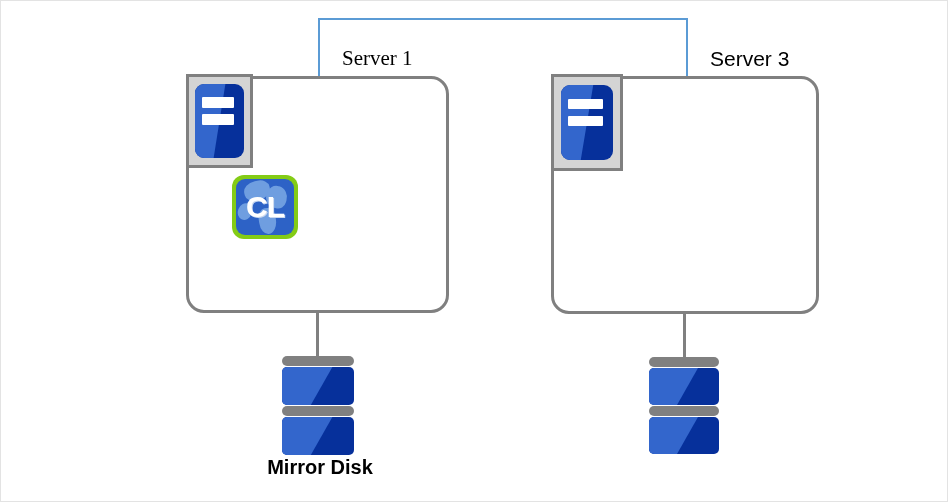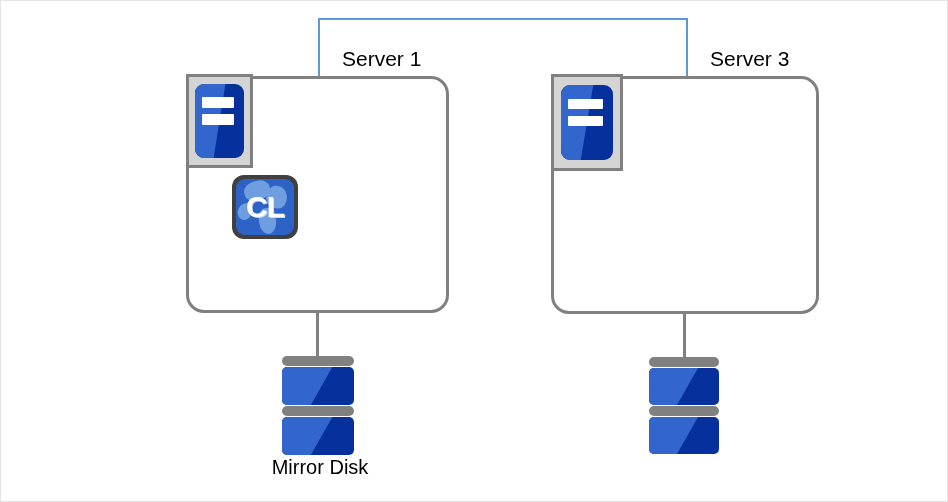--- a/index.html
+++ b/index.html
@@ -71,21 +71,21 @@
   }
   .machine-bar {
     position: absolute;
     background: #ffffff;
     border-radius: 1px;
   }
 
   
   .cl-icon {
     position: absolute;
-    background: #404040;
+    background: #84cc16;
     border-radius: 12px;
     overflow: hidden;
     box-sizing: border-box;
     padding: 4px;
   }
   .cl-inner {
     position: relative;
     width: 100%;
     height: 100%;
     background: #2d62c6;
@@ -183,21 +183,21 @@
 </style>
 </head>
 <body>
 
 <div id="canvas">
 
   <div class="interconnect-h" style="left:317px; top:17px; width:370px; height:2px;"></div>
   <div class="interconnect-v" style="left:317px; top:17px; width:2px; height:59px;"></div>
   <div class="interconnect-v" style="left:685px; top:17px; width:2px; height:59px;"></div>
 
-  <div class="server-label" style="left:341px; top:47px;">Server 1</div>
+  <div class="server-label" style="left:341px; top:47px;font-family:Liberation Serif, serif;">Server 1</div>
 
   <div class="server-box" style="left:185px; top:75px; width:263px; height:237px;"></div>
 
   <div class="machine-icon" style="left:185px; top:73px; width:67px; height:94px;">
     <div class="machine-body" style="left:6px; top:7px; right:6px; bottom:7px;">
       <div class="machine-bar" style="left:14%; top:18%; width:66%; height:14%;"></div>
       <div class="machine-bar" style="left:14%; top:41%; width:66%; height:14%;"></div>
     </div>
   </div>
 
@@ -214,21 +214,21 @@
 
   <div class="stem" style="left:315px; top:312px; width:3px; height:45px;"></div>
 
   <div class="disk" style="left:281px; top:355px; width:72px; height:95px;">
     <div class="disk-bar" style="top:0px; height:10px;"></div>
     <div class="disk-platter" style="top:11px; height:38px;"></div>
     <div class="disk-bar" style="top:50px; height:10px;"></div>
     <div class="disk-platter" style="top:61px; height:38px;"></div>
   </div>
 
-  <div class="disk-label" style="left:234px; top:456px; width:170px;">Mirror Disk</div>
+  <div class="disk-label" style="left:234px; top:456px; width:170px;font-weight:bold;">Mirror Disk</div>
 
   <div class="server-label" style="left:709px; top:47px;">Server 3</div>
 
   <div class="server-box" style="left:550px; top:75px; width:268px; height:238px;"></div>
 
   <div class="machine-icon" style="left:550px; top:73px; width:72px; height:97px;">
     <div class="machine-body" style="left:7px; top:8px; right:7px; bottom:8px;">
       <div class="machine-bar" style="left:14%; top:18%; width:66%; height:14%;"></div>
       <div class="machine-bar" style="left:14%; top:41%; width:66%; height:14%;"></div>
     </div>

